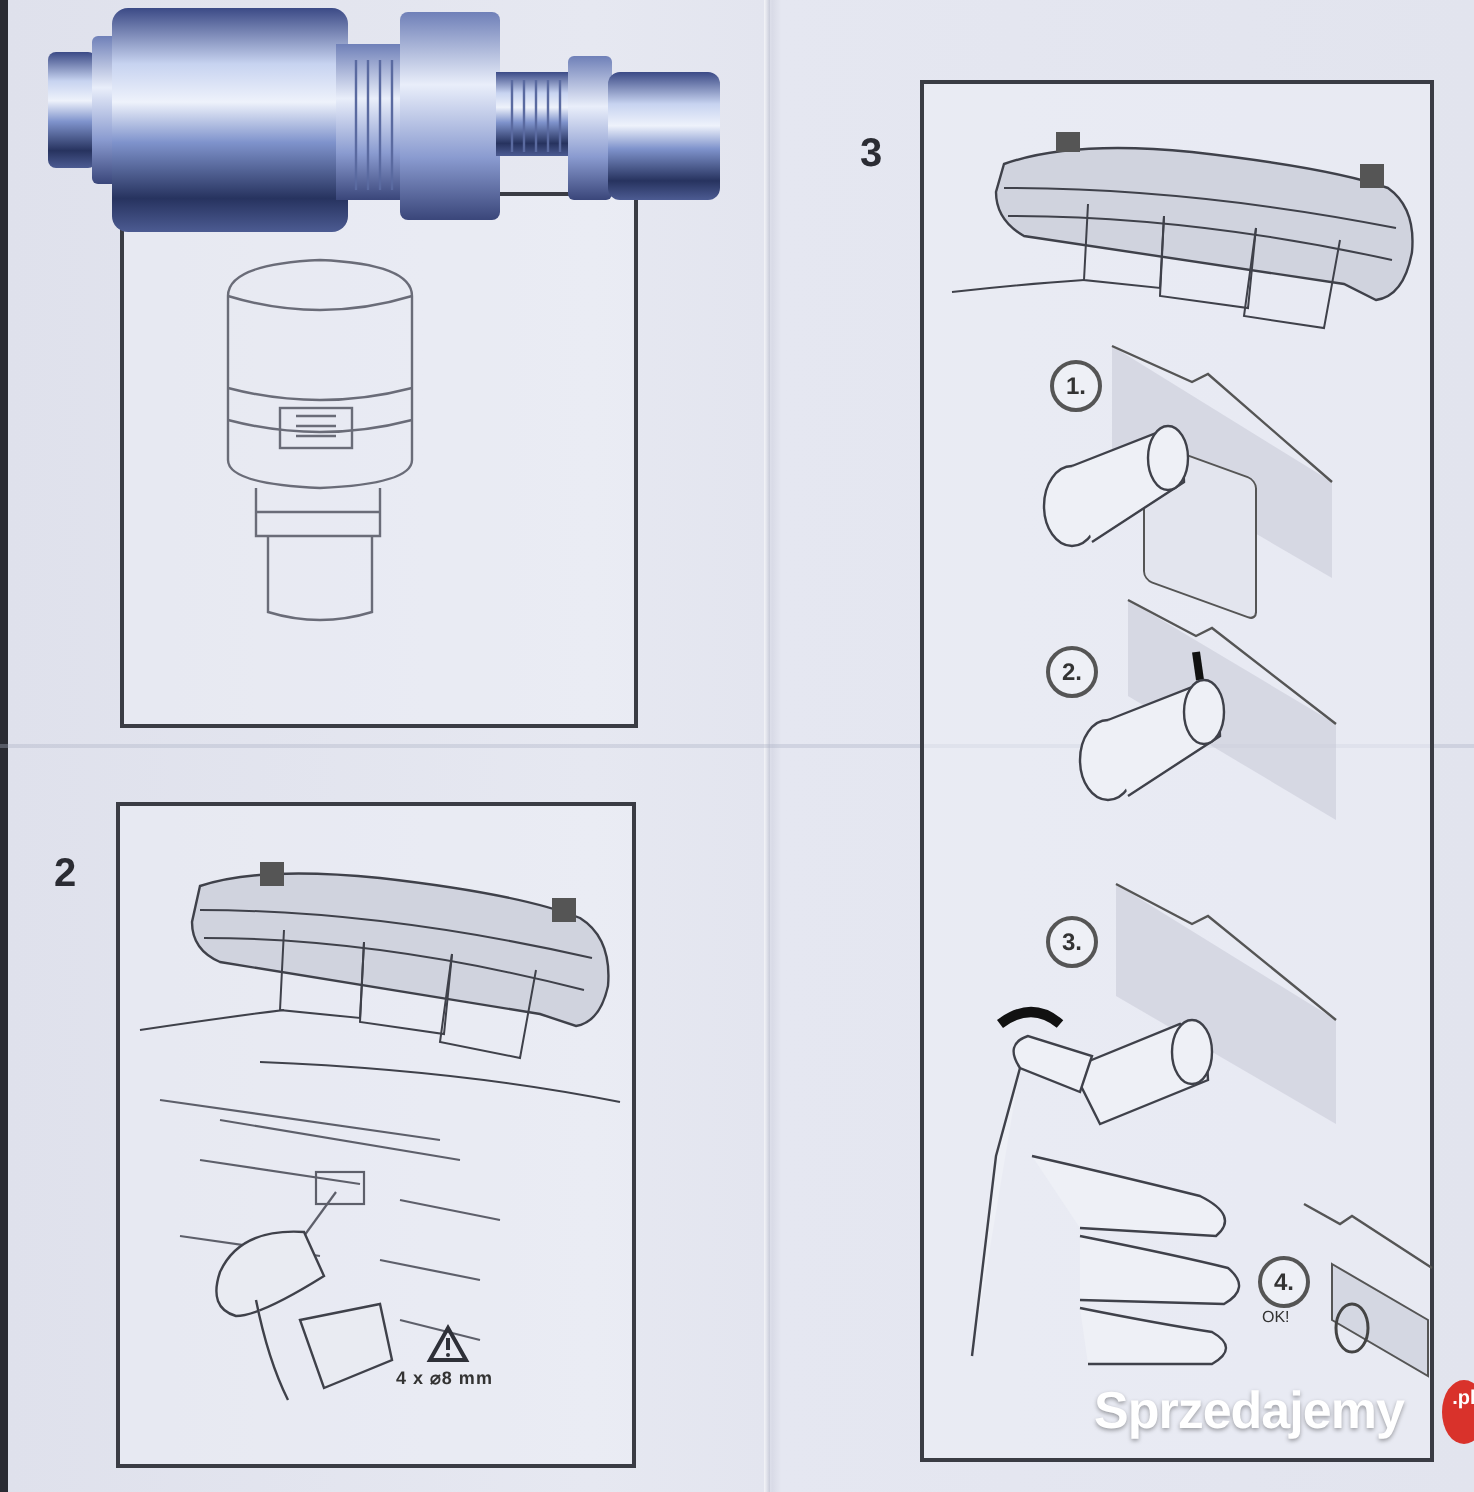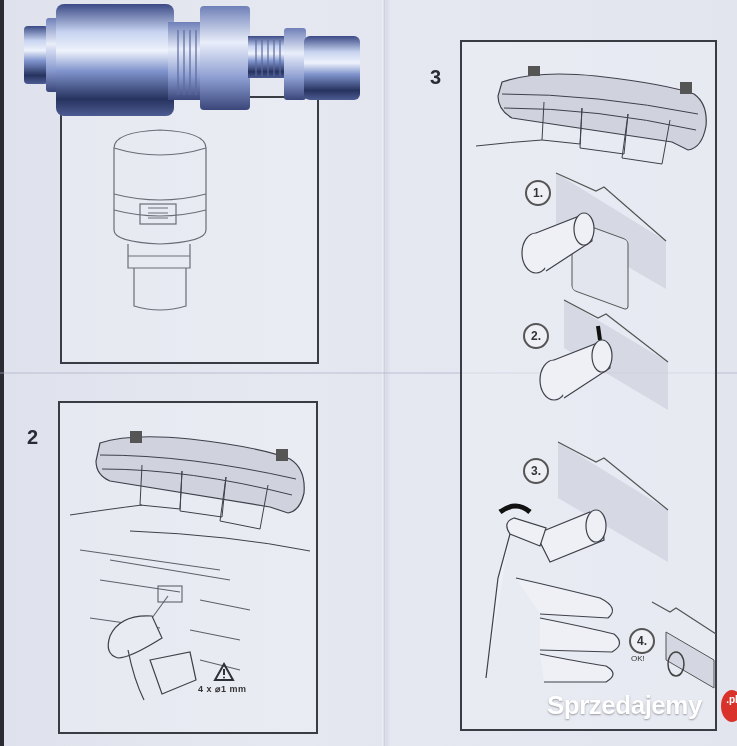--- a/index.html
+++ b/index.html
@@ -104,21 +104,21 @@
     <path d="M30 96 Q40 74 72 76 L82 98 Q50 118 38 118 Q24 114 30 96 Z"></path>
     <path d="M70 120 L110 112 L116 140 L82 154 Z"></path>
     <path d="M48 110 Q54 140 64 160"></path>
   </g>
 </svg>
 <svg class="warn" viewBox="0 0 20 20">
   <path d="M10 2 L19 18 L1 18 Z" fill="none" stroke="#2e3038" stroke-width="2"></path>
   <path d="M10 7 L10 13" stroke="#2e3038" stroke-width="2"></path>
   <circle cx="10" cy="15.5" r="1" fill="#2e3038"></circle>
 </svg>
-<div class="spec">4 x  ⌀1 mm</div>
+<div class="spec">4 x  ⌀8 mm</div>
 
 <div class="step-num" style="left:430px;top:66px;">3</div>
 <div class="panel" style="left:460px;top:40px;width:257px;height:691px;"></div>
 <svg style="left:476px;top:62px;" width="240" height="110" viewBox="0 0 240 110">
   <g fill="#d0d3de" stroke="#3f414a" stroke-width="1.2">
     <path d="M26 20 Q60 8 120 14 Q190 22 218 32 Q232 42 230 64 Q226 86 212 88 L196 80 L36 56 Q22 48 22 34 Z"></path>
   </g>
   <g fill="none" stroke="#3f414a" stroke-width="1">
     <path d="M26 32 Q120 32 222 52"></path>
     <path d="M28 46 Q120 46 220 68"></path>

